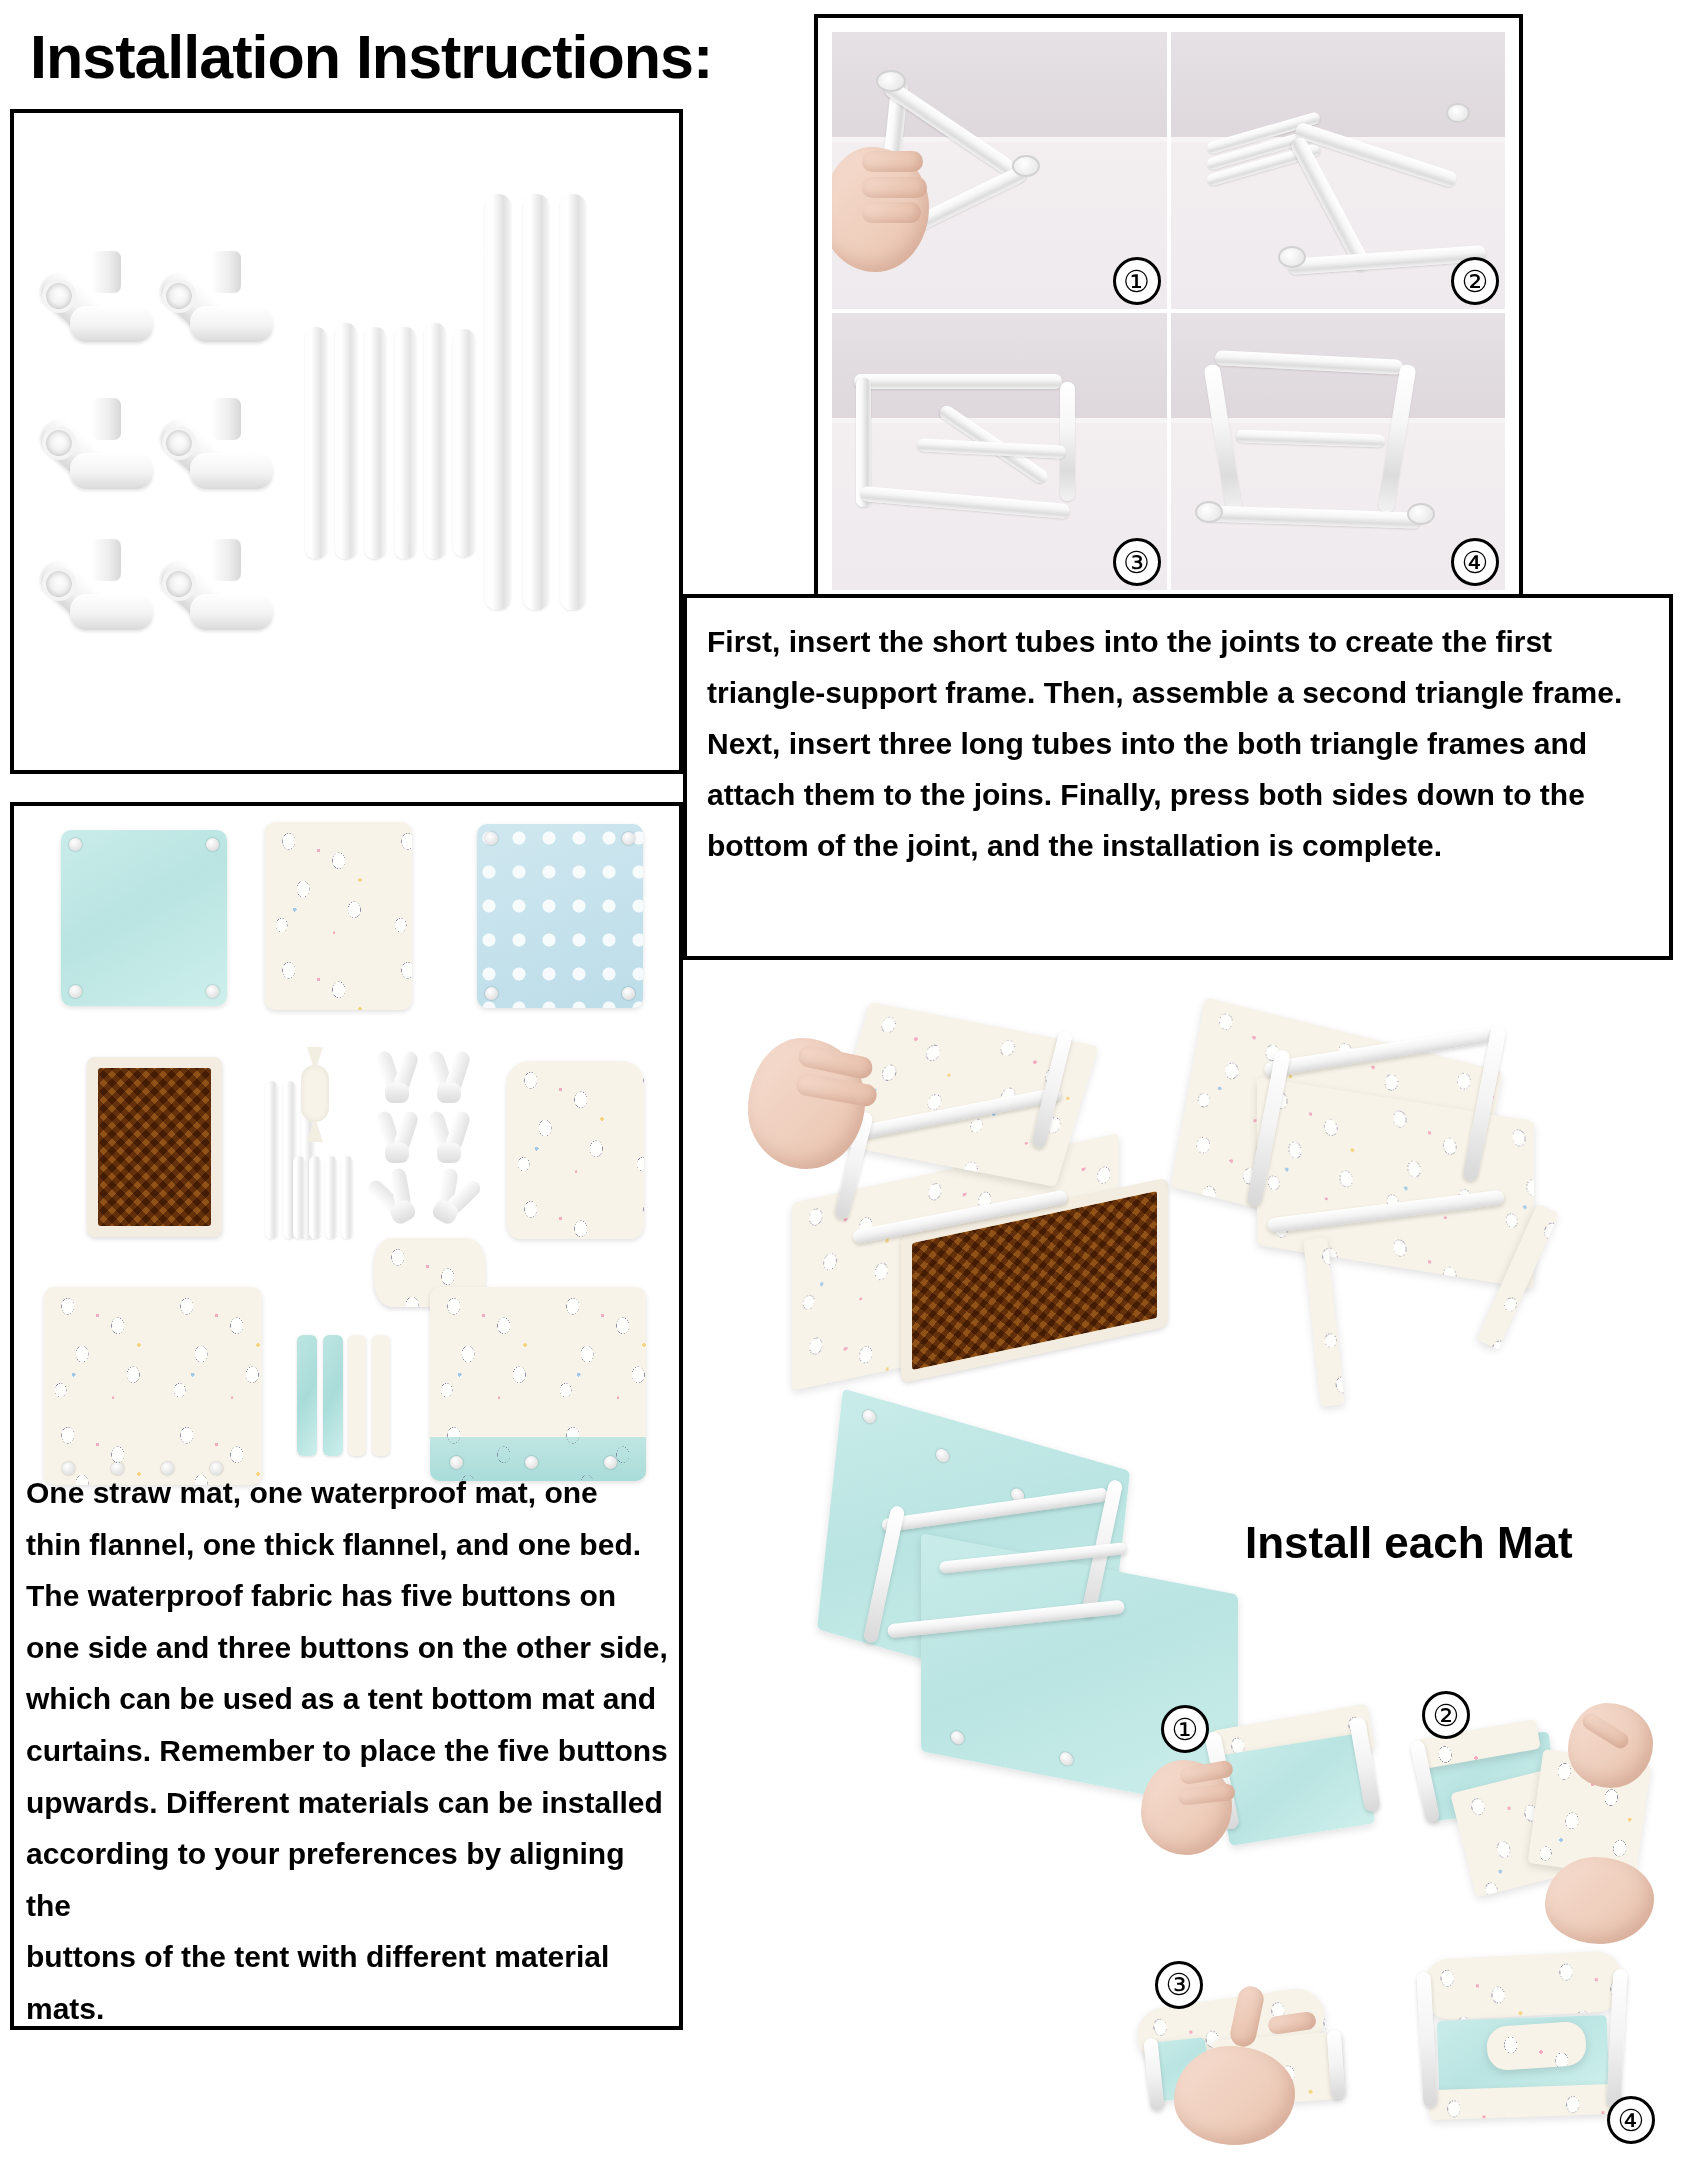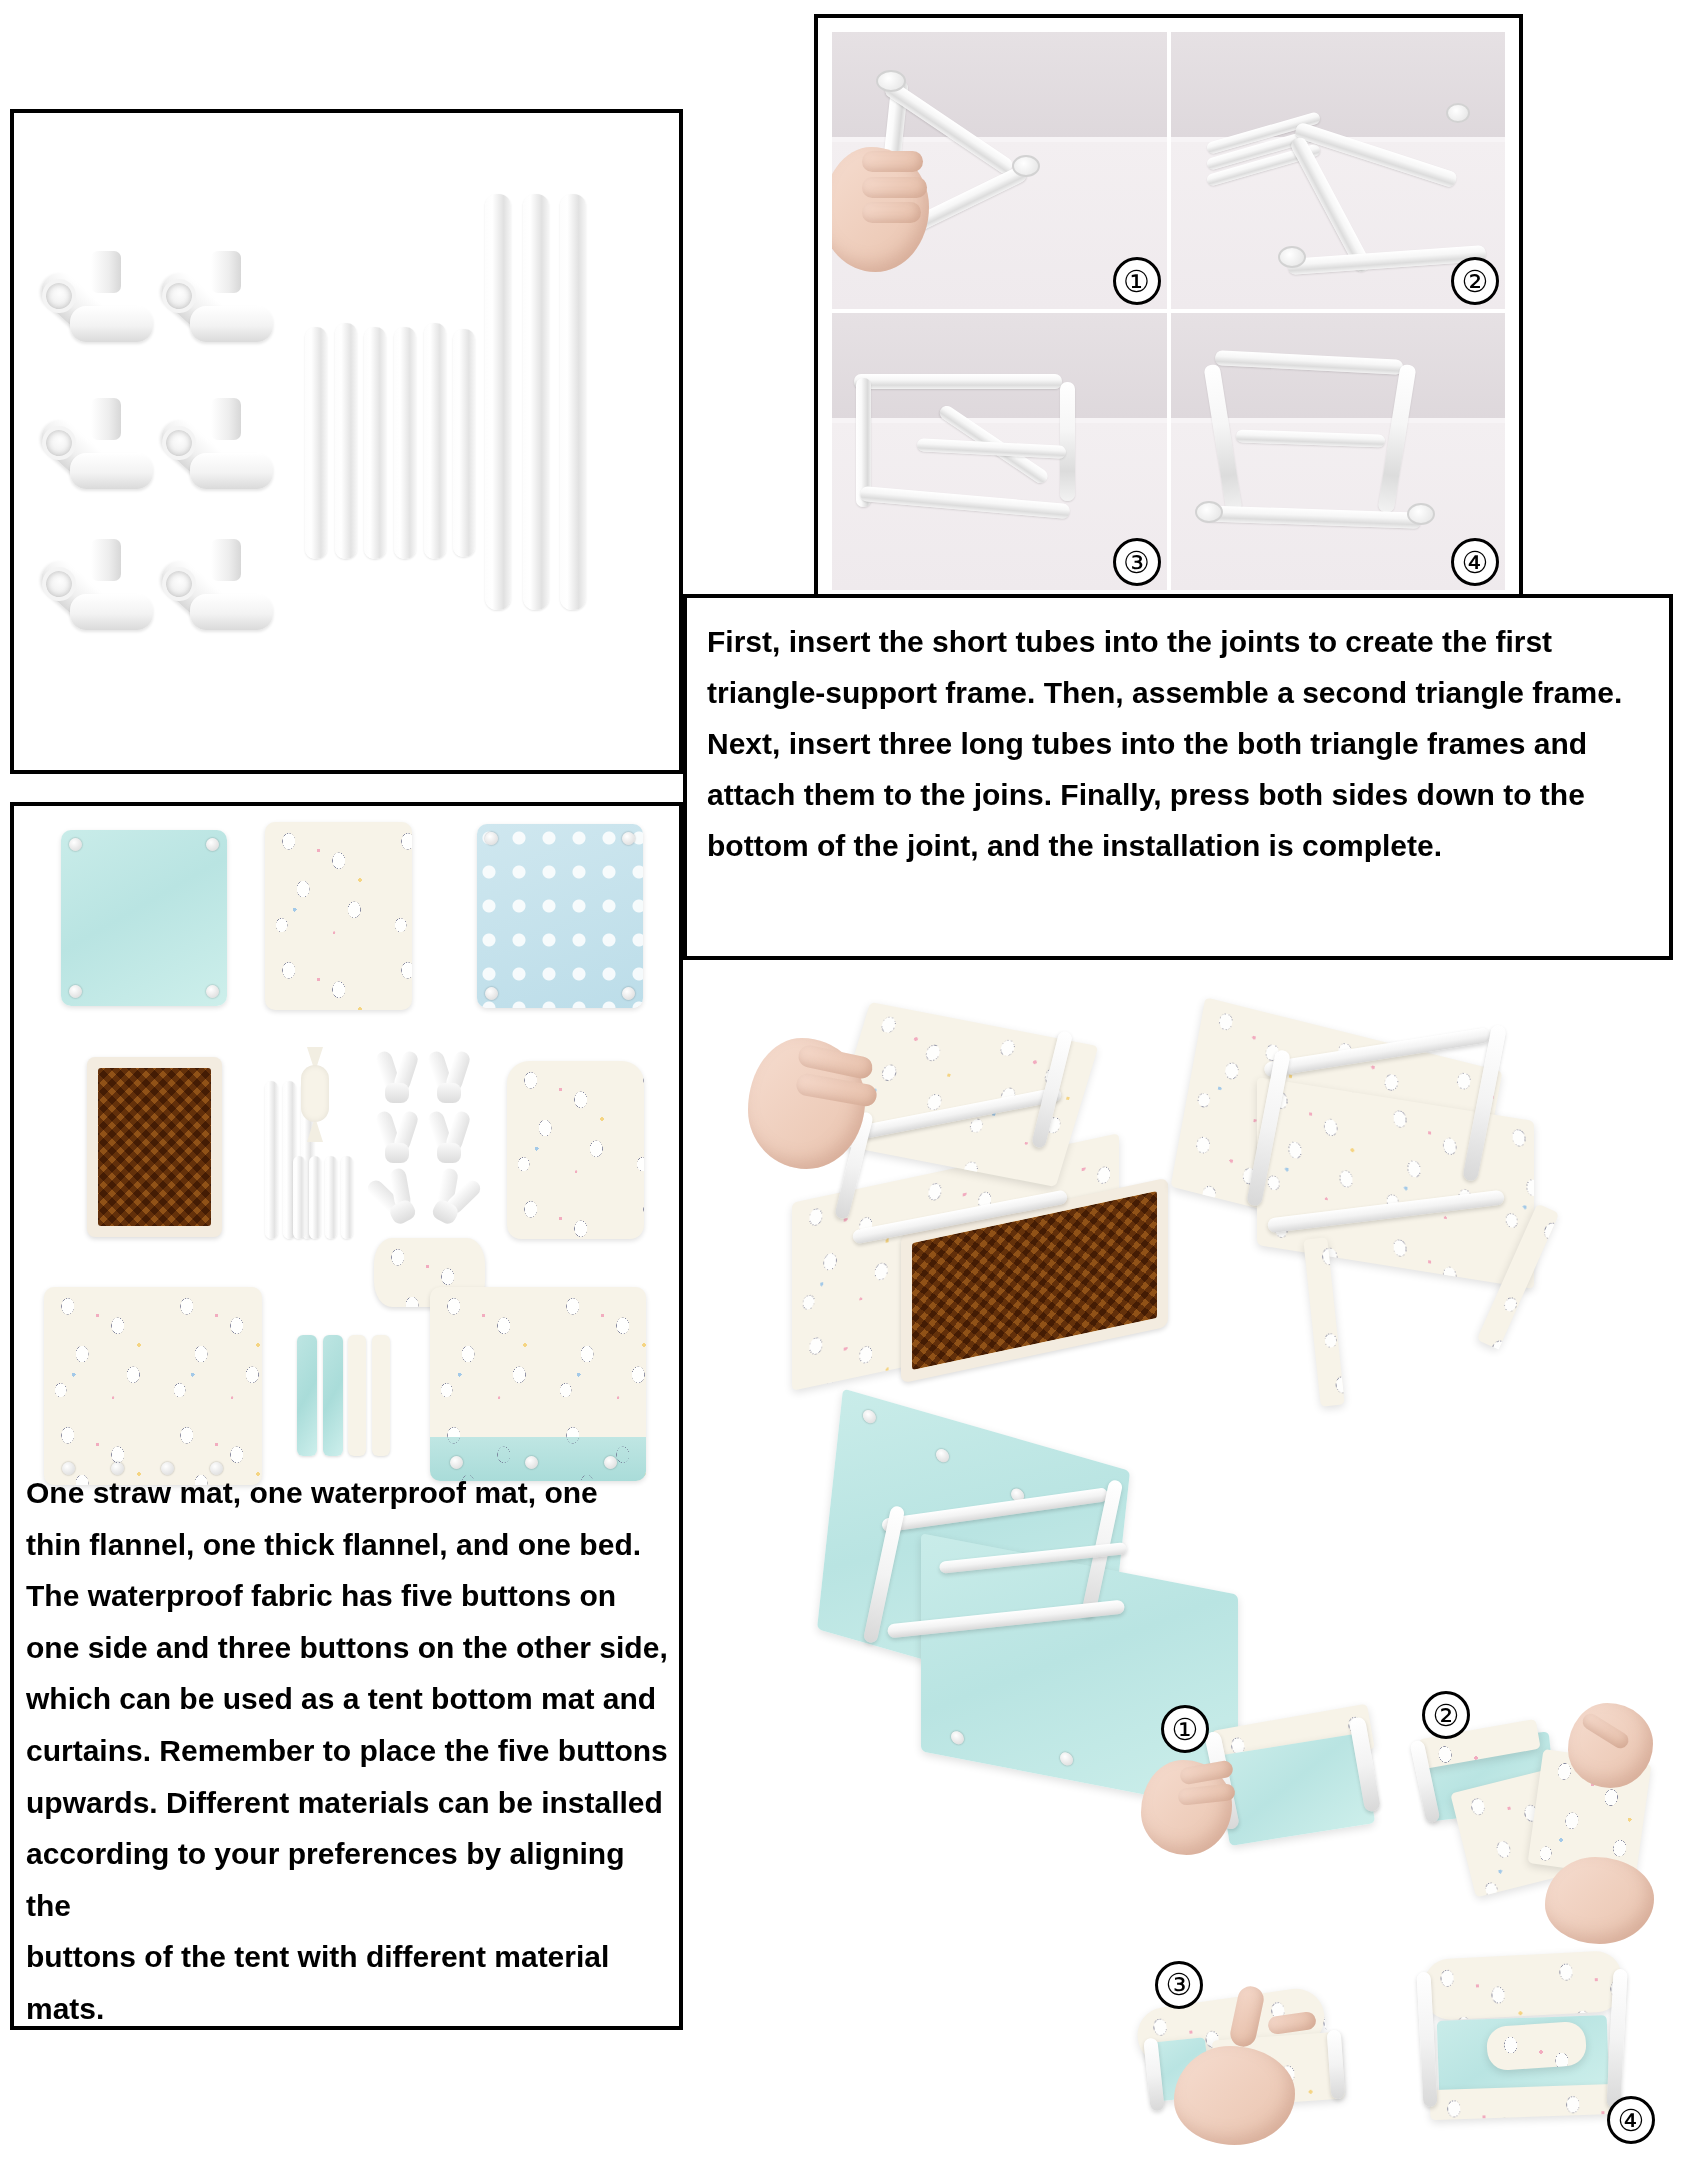--- a/index.html
+++ b/index.html
@@ -175,20 +175,21 @@
     position:absolute; left:1119px; top:1683px; width:554px; height:475px;
     display:grid; grid-template-columns:1fr 1fr; grid-template-rows:1fr 1fr;
   }
   .mat-cell { position:relative; }
 </style>
 </head>
 <body>
 
 <div class="page">
 
+  <div class="title">Installation Instructions:</div>
 
   <div class="box" id="box-parts"></div>
 
   <div class="elbow" style="left:44px;  top:255px;">
       <div class="arm1"></div>
       <div class="stub"></div>
       <div class="arm2"></div>
       <div class="mouth"></div>
     </div>
   <div class="elbow" style="left:164px; top:255px;">
@@ -424,20 +425,21 @@
         <div class="snap" style="left:139px; bottom:14px;"></div>
       <div class="snap" style="left:248px; bottom:14px;"></div>
     </div>
     <div class="f-bar" style="left:59px; top:107px; width:228px; height:14px; transform:rotate(-8deg);"></div>
     <div class="f-bar" style="left:55px; top:109px; width:14px; height:139px; transform:rotate(12deg);"></div>
     <div class="f-bar" style="left:273px; top:83px; width:14px; height:139px; transform:rotate(12deg);"></div>
     <div class="f-bar" style="left:65px; top:216px; width:238px; height:14px; transform:rotate(-6deg);"></div>
     <div class="f-bar" style="left:117px; top:156px; width:188px; height:12px; transform:rotate(-6deg);"></div>
   </div>
 
+  <div class="install-mats-title">Install each Mat</div>
 
   <div class="mat-grid">
 
     <div class="mat-cell">
       <div class="badge" style="left:42px; top:22px;">①</div>
       <div class="fabric-panel rabbit" style="left:95px; top:34px; width:158px; height:46px; transform:rotate(-10deg);"></div>
       <div class="fabric-panel mint" style="left:103px; top:61px; width:147px; height:91px; transform:rotate(-9deg);"></div>
       <div class="f-bar" style="left:95px; top:48px; width:16px; height:99px; transform:rotate(-12deg);"></div>
       <div class="f-bar" style="left:238px; top:34px; width:16px; height:95px; transform:rotate(-10deg);"></div>
       <div class="hand" style="left:22px; top:77px; width:91px; height:95px;"></div>

